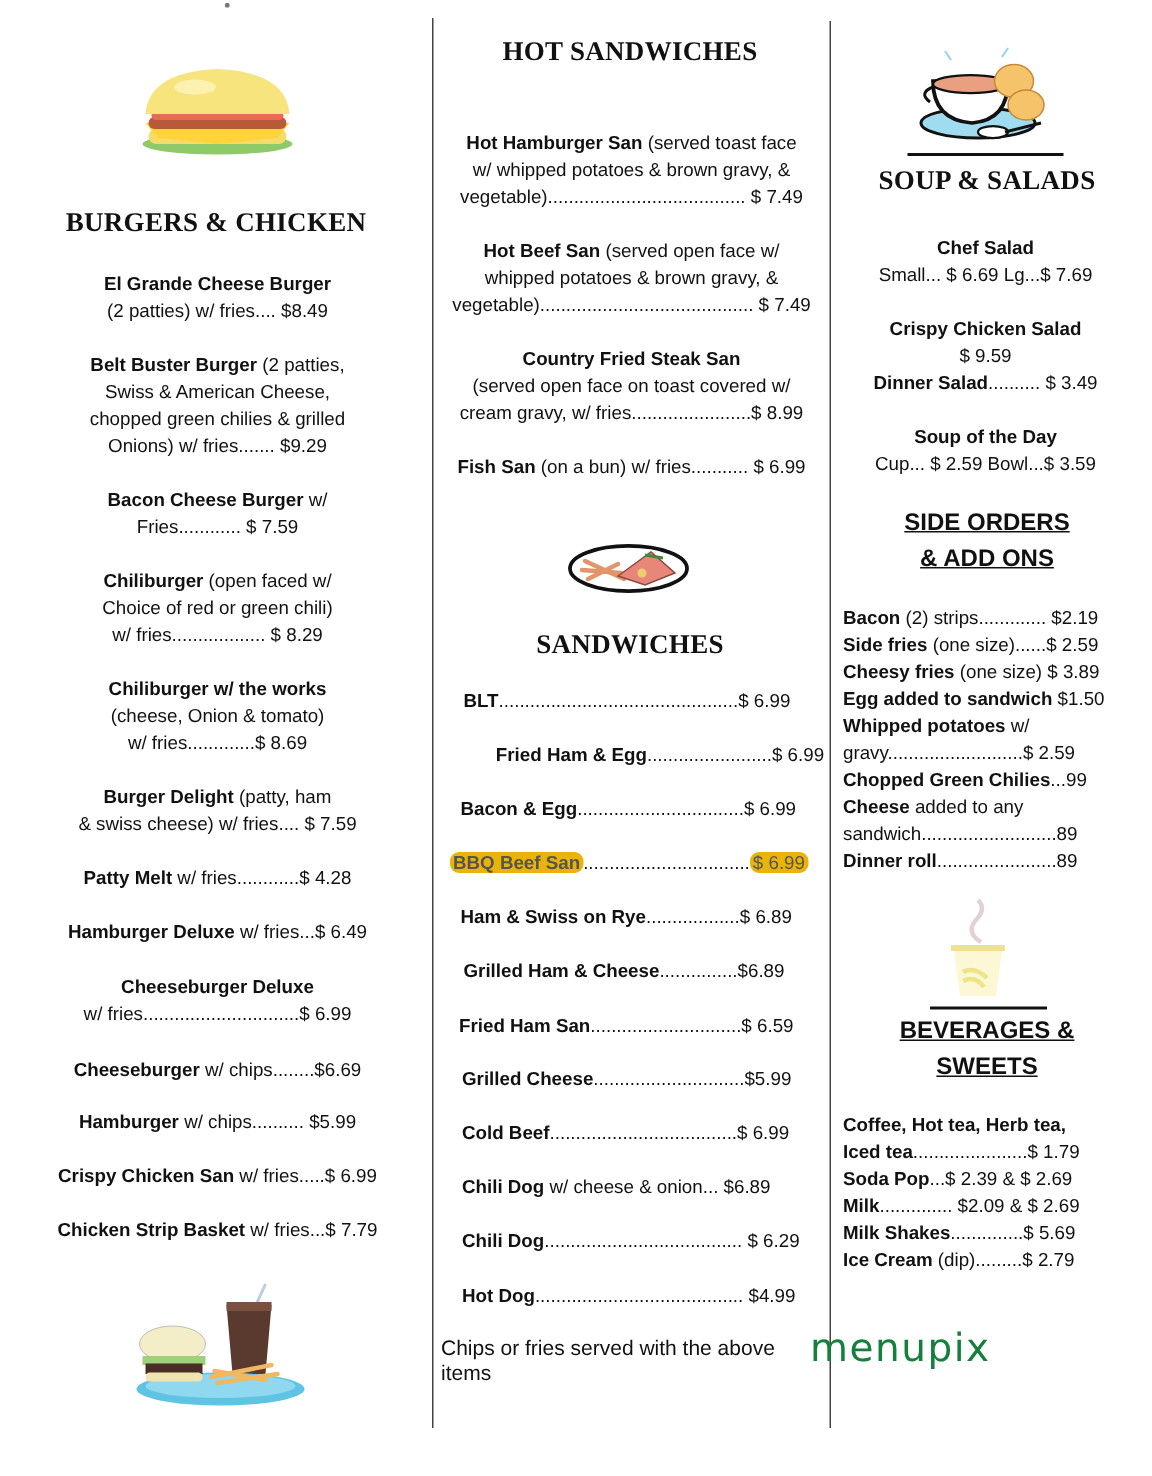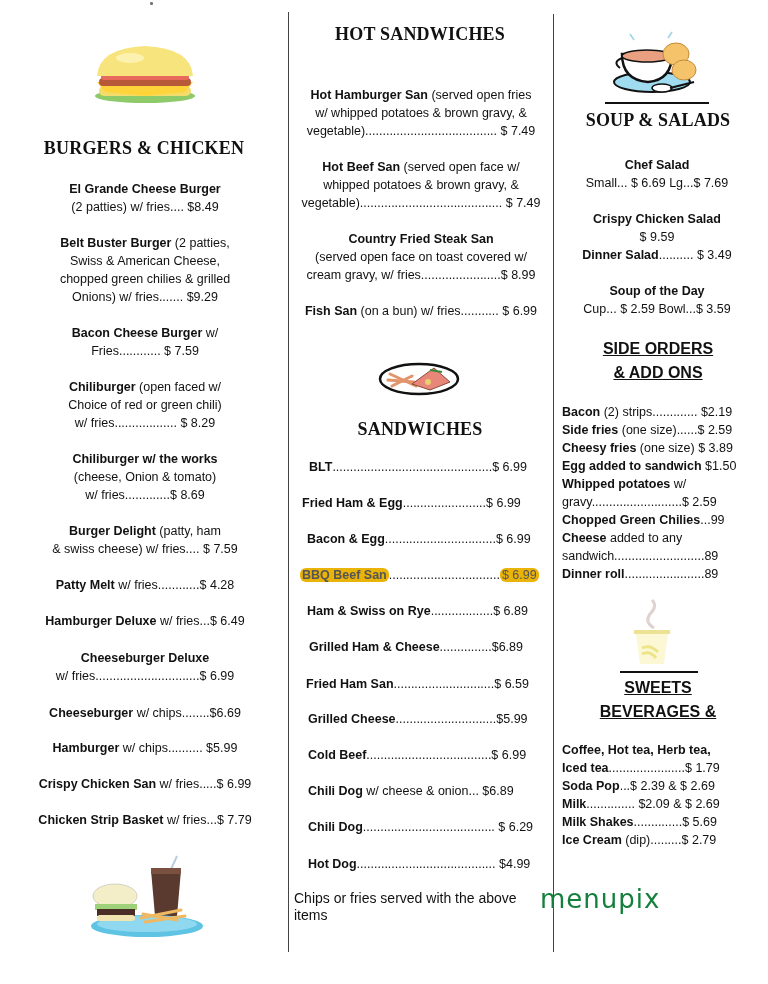--- a/index.html
+++ b/index.html
@@ -136,21 +136,21 @@
         <line x1="58" y1="66" x2="92" y2="72"></line>
       </g>
     </svg>
   </div>
 </div>
 
 <div class="col col2">
   <div class="abs heading-serif" style="left:0;top:24px;width:256px;">HOT SANDWICHES</div>
 
   <div class="item center" style="top:86px;">
-    <span class="line"><b>Hot Hamburger San</b><span> (served open fries</span></span>
+    <span class="line"><b>Hot Hamburger San</b><span> (served toast face</span></span>
     <span class="line">w/ whipped potatoes &amp; brown gravy, &amp;</span>
     <span class="line">vegetable)...................................... $ 7.49</span>
   </div>
   <div class="item center" style="top:158px;">
     <span class="line"><b>Hot Beef San</b><span> (served open face w/</span></span>
     <span class="line">whipped potatoes &amp; brown gravy, &amp;</span>
     <span class="line">vegetable)......................................... $ 7.49</span>
   </div>
   <div class="item center" style="top:230px;">
     <span class="line"><b>Country Fried Steak San</b></span>
@@ -173,21 +173,21 @@
       <circle cx="50" cy="22" r="3" fill="#e8d070"></circle>
       <line x1="52" y1="10" x2="64" y2="12" stroke="#3a8a3a" stroke-width="2"></line>
     </svg>
   </div>
 
   <div class="abs heading-serif" style="left:0;top:419px;width:256px;">SANDWICHES</div>
 
   <div class="item left" style="top:458px;left:17px;width:230px;">
     <span class="line"><b>BLT</b><span>..............................................$ 6.99</span></span>
   </div>
-  <div class="item left" style="top:494px;left:10px;width:230px;">
+  <div class="item left" style="top:494px;left:33px;width:230px;text-align:center;">
     <span class="line"><b>Fried Ham &amp; Egg</b><span>........................$ 6.99</span></span>
   </div>
   <div class="item left" style="top:530px;left:15px;width:230px;">
     <span class="line"><b>Bacon &amp; Egg</b><span>................................$ 6.99</span></span>
   </div>
   <div class="item left" style="top:566px;left:8px;width:240px;">
     <span class="line"><b class="struck">BBQ Beef San</b><span>................................</span><span class="struck">$ 6.99</span></span>
   </div>
   <div class="item left" style="top:602px;left:15px;width:230px;">
     <span class="line"><b>Ham &amp; Swiss on Rye</b><span>..................$ 6.89</span></span>
@@ -277,22 +277,22 @@
     <svg width="50" height="72" viewBox="0 0 50 72">
       <path d="M24 2 Q30 8 22 16 Q16 24 26 30" fill="none" stroke="#d8c4c4" stroke-width="3"></path>
       <rect x="6" y="32" width="36" height="4" fill="#e8d870"></rect>
       <path d="M8 36 L40 36 L36 66 L12 66 Z" fill="#fbf6c8"></path>
       <path d="M14 50 Q22 46 30 54 M14 56 Q22 52 28 60" fill="none" stroke="#e6dc60" stroke-width="3"></path>
     </svg>
   </div>
   <div class="abs" style="left:62px;top:671px;width:78px;height:2px;background:#111;"></div>
 
   <div class="abs heading-sans" style="left:0;top:676px;width:200px;">
+    <span class="line">BEVERAGES &amp;</span>
     <span class="line">SWEETS</span>
-    <span class="line">BEVERAGES &amp;</span>
   </div>
 
   <div class="item left" style="top:741px;left:4px;width:200px;">
     <span class="line"><b>Coffee, Hot tea, Herb tea,</b><span></span></span>
     <span class="line"><b>Iced tea</b><span>......................$ 1.79</span></span>
     <span class="line"><b>Soda Pop</b><span>...$ 2.39 &amp; $ 2.69</span></span>
     <span class="line"><b>Milk</b><span>.............. $2.09 &amp; $ 2.69</span></span>
     <span class="line"><b>Milk Shakes</b><span>..............$ 5.69</span></span>
     <span class="line"><b>Ice Cream</b><span> (dip).........$ 2.79</span></span>
   </div>

